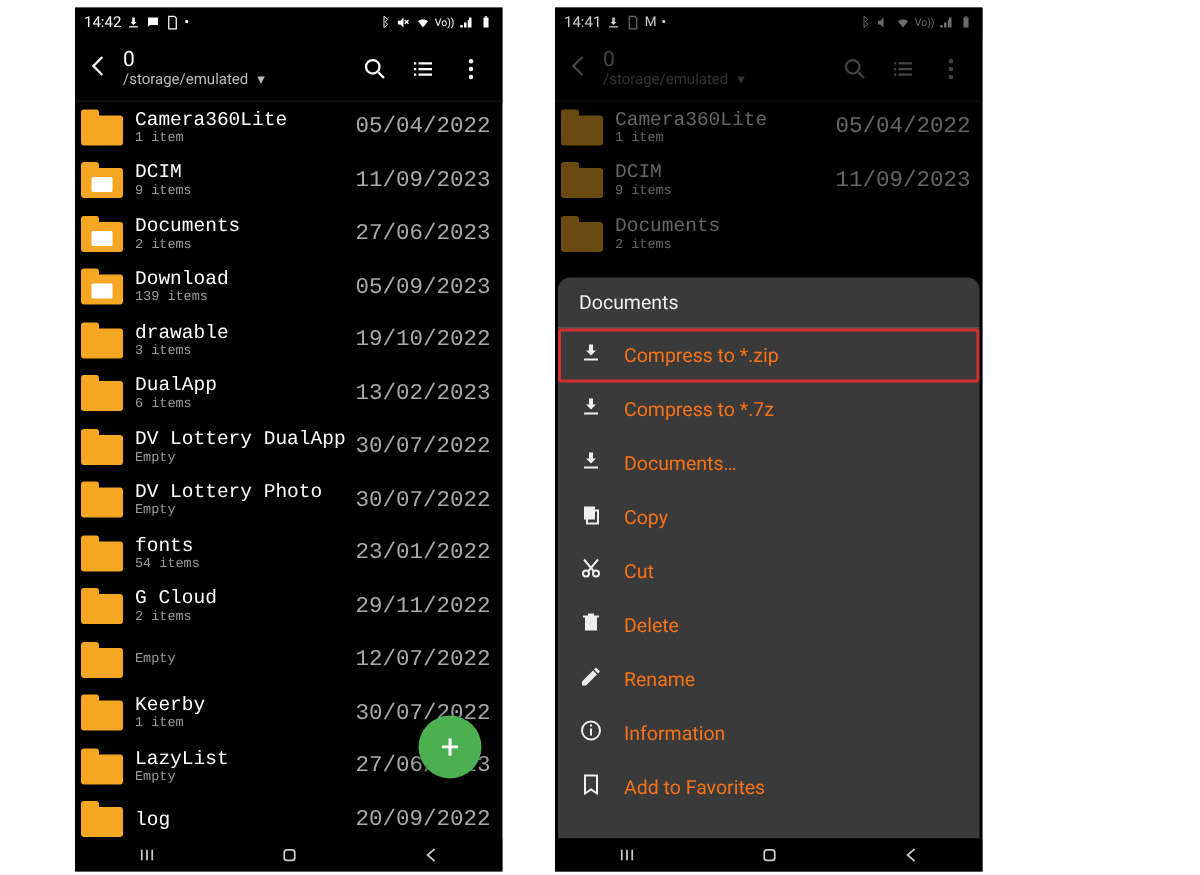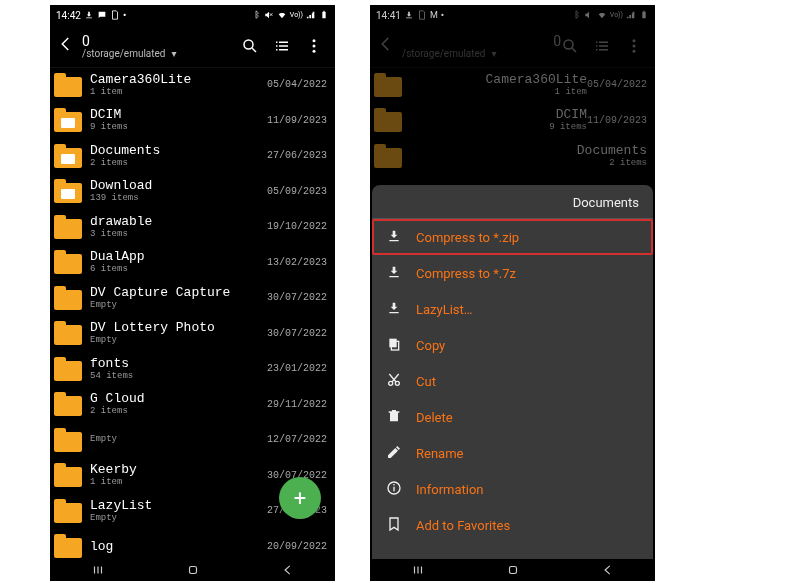--- a/index.html
+++ b/index.html
@@ -15,21 +15,21 @@
   .screen {
     position: absolute;
     width: 285px;
     height: 576px;
     background: #000;
     top: 5px;
     overflow: hidden;
     color: #fff;
   }
   .screen.left { left: 50px; }
-  .screen.right { left: 370px; text-align: right; }
+  .screen.right { left: 370px; }
 
   .statusbar {
     height: 20px;
     background: #000;
     display: flex;
     align-items: center;
     justify-content: space-between;
     padding: 0 6px;
     font-size: 10px;
     color: #fff;
@@ -81,21 +81,21 @@
     position: absolute; top: 4px; left: 0; width: 28px; height: 20px;
     background: #f5a623; border-radius: 2px;
   }
   .row .folder-icon .inner {
     position: absolute; top: 10px; left: 7px; width: 14px; height: 10px;
     background: #fff; border-radius: 1px;
   }
   .row .text { flex: 1; min-width: 0; }
   .row .name { font-size: 13px; color: #fff; line-height: 15px; white-space: nowrap; overflow: hidden; text-overflow: ellipsis;}
   .row .sub { font-size: 9px; color: #999; line-height: 11px; }
-  .row .date { font-size: 10px; color: #aaa; padding-right: 4px; }
+  .row .date { font-size: 15px; color: #aaa; padding-right: 4px; }
 
   .fab {
     position: absolute;
     right: 14px;
     bottom: 62px;
     width: 42px; height: 42px;
     border-radius: 50%;
     background: #4caf50;
     color: #fff;
     display: flex; align-items: center; justify-content: center;
@@ -291,21 +291,21 @@
       <div class="sub">6 items</div>
     </div>
     <div class="date">13/02/2023</div>
       </div>
       <div class="row">
     <div class="folder-icon">
       <div class="tab"></div>
           <div class="body"></div>
     </div>
     <div class="text">
-      <div class="name">DV Capture Capture</div>
+      <div class="name">DV Lottery DualApp</div>
       <div class="sub">Empty</div>
     </div>
     <div class="date">30/07/2022</div>
       </div>
       <div class="row">
     <div class="folder-icon">
       <div class="tab"></div>
           <div class="body"></div>
     </div>
     <div class="text">
@@ -512,21 +512,21 @@
         <div class="action">
     <span><svg viewBox="0 0 24 24">
               <path d="M12 15l-5-5h3V4h4v6h3l-5 5zM5 18h14v2H5z"></path>
             </svg></span>
     <span>Compress to *.7z</span>
         </div>
         <div class="action">
     <span><svg viewBox="0 0 24 24">
               <path d="M12 15l-5-5h3V4h4v6h3l-5 5zM5 18h14v2H5z"></path>
             </svg></span>
-    <span>LazyList…</span>
+    <span>Documents…</span>
         </div>
         <div class="action">
     <span><svg viewBox="0 0 24 24">
               <rect x="8" y="8" width="11" height="13" fill="none" stroke="#eee" stroke-width="2"></rect>
               <rect x="5" y="4" width="11" height="13" fill="#eee"></rect>
             </svg></span>
     <span>Copy</span>
         </div>
         <div class="action">
     <span><svg viewBox="0 0 24 24">

